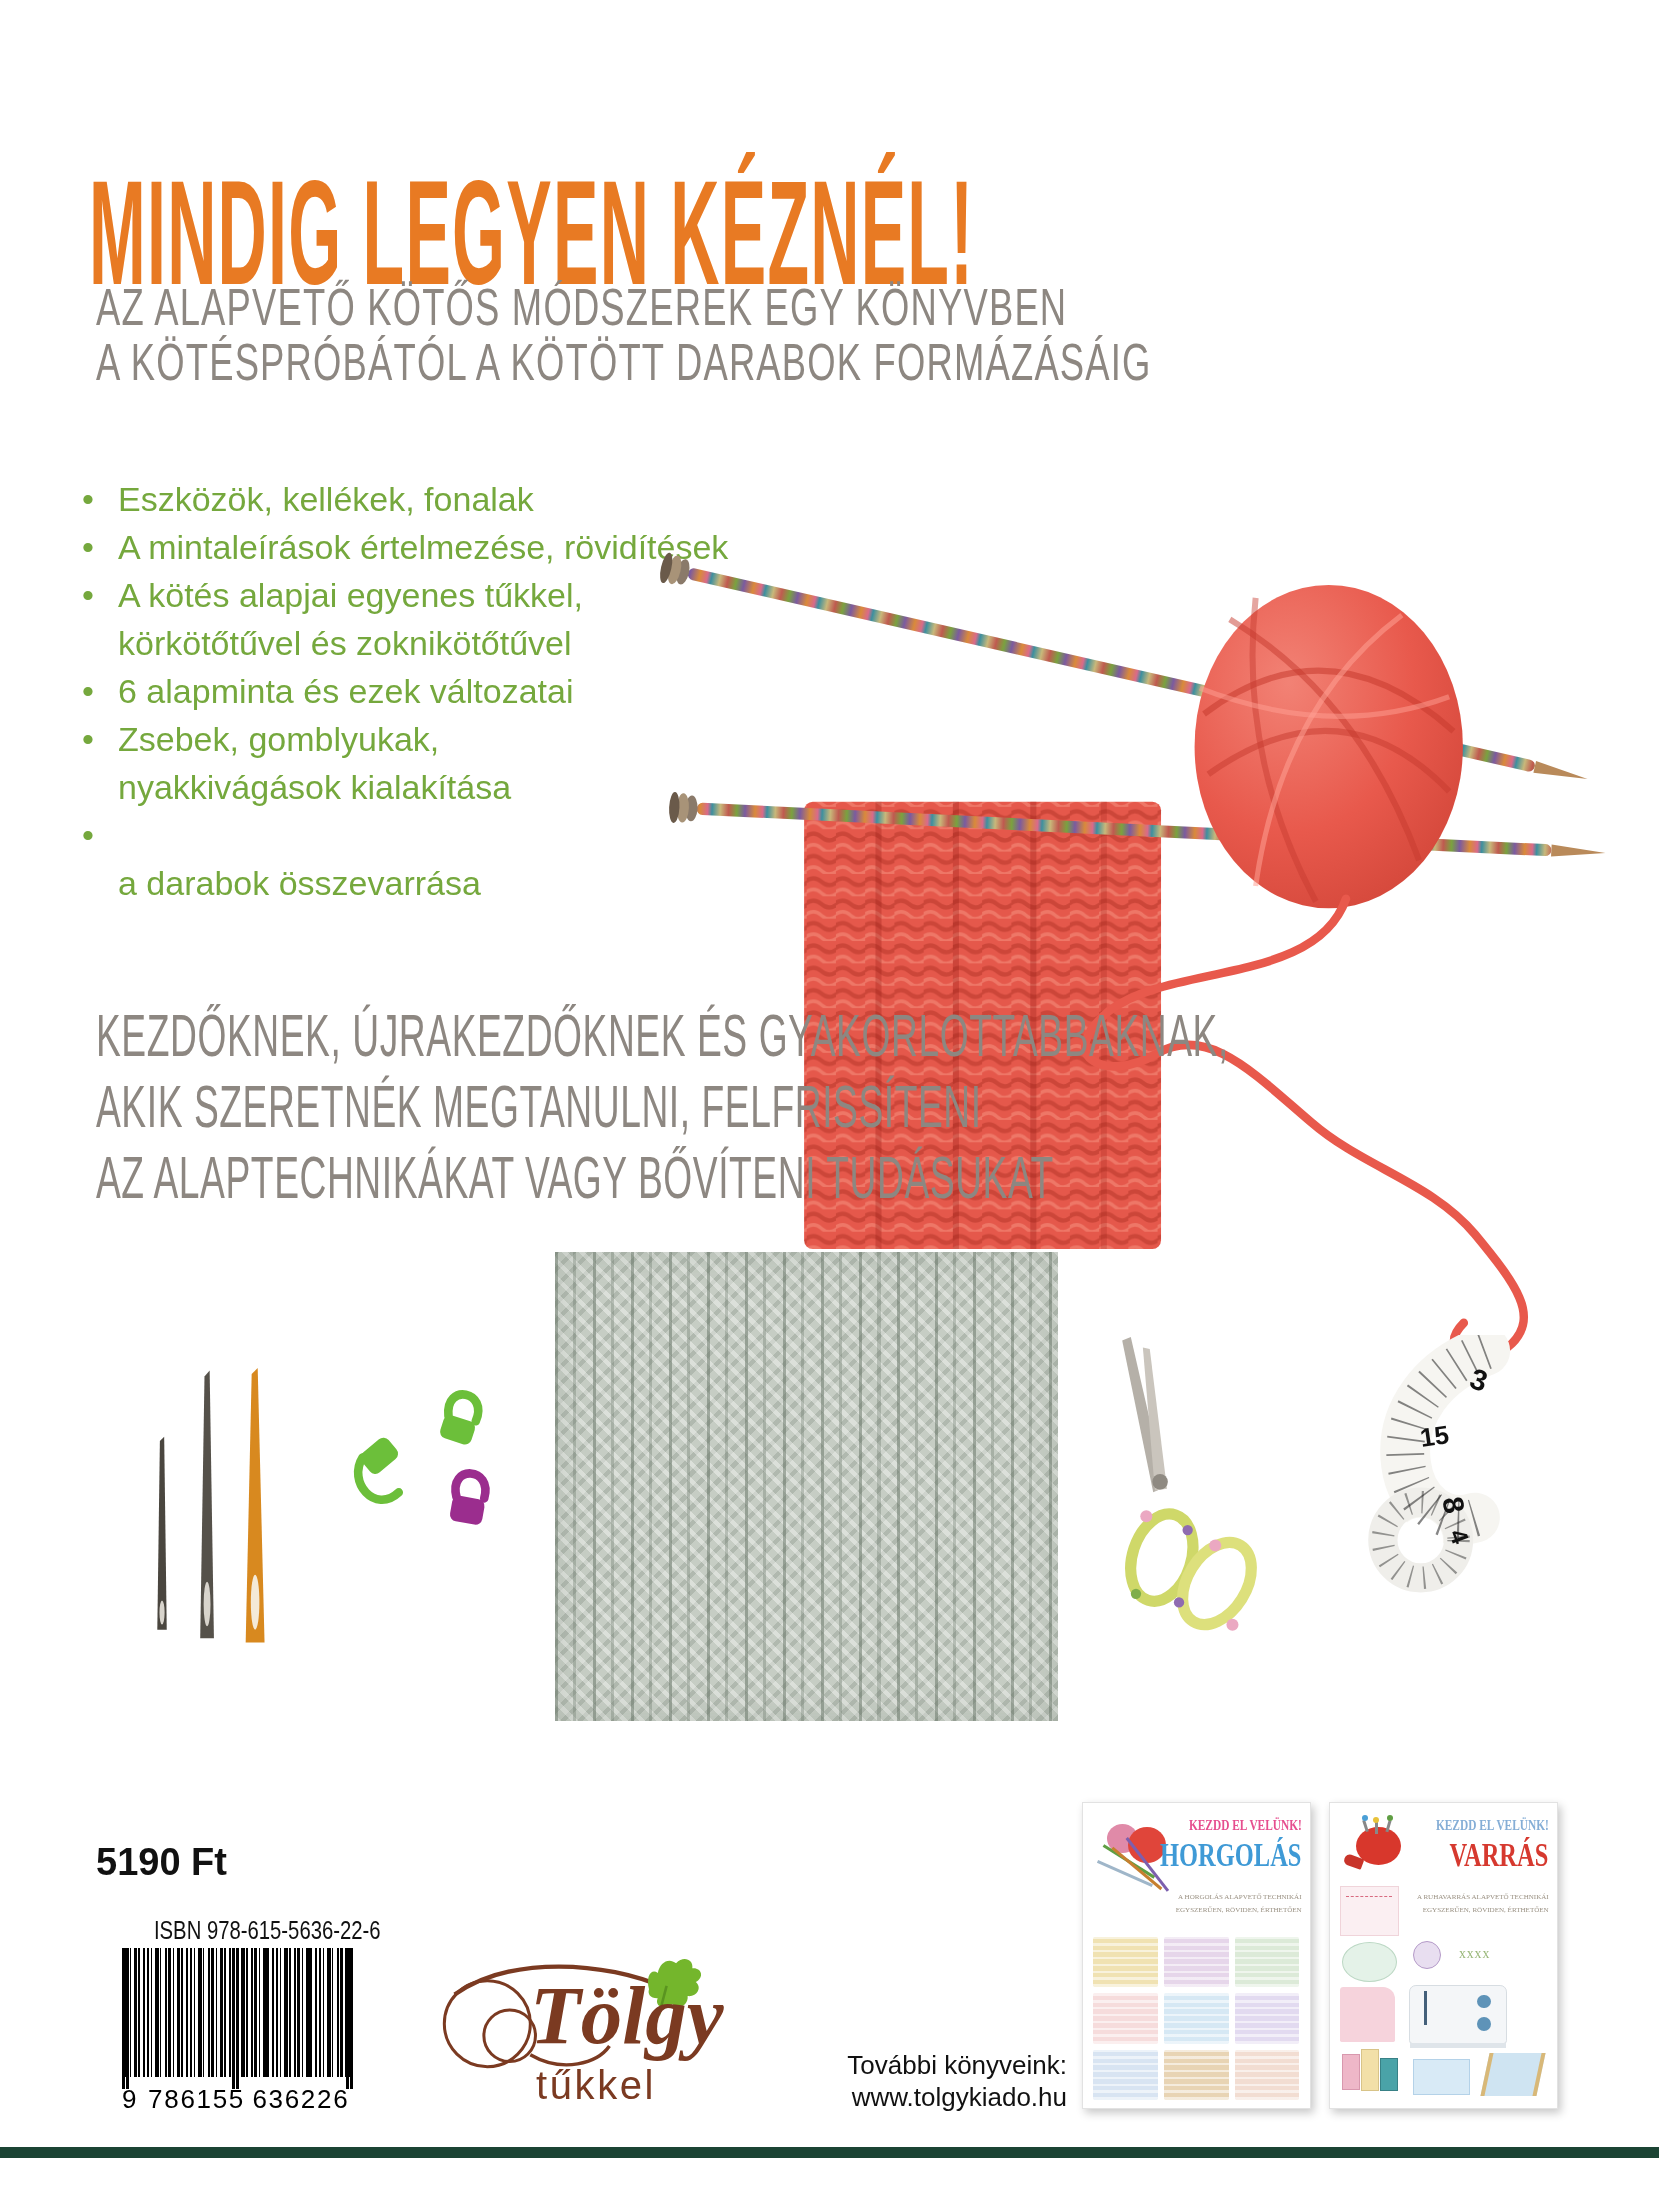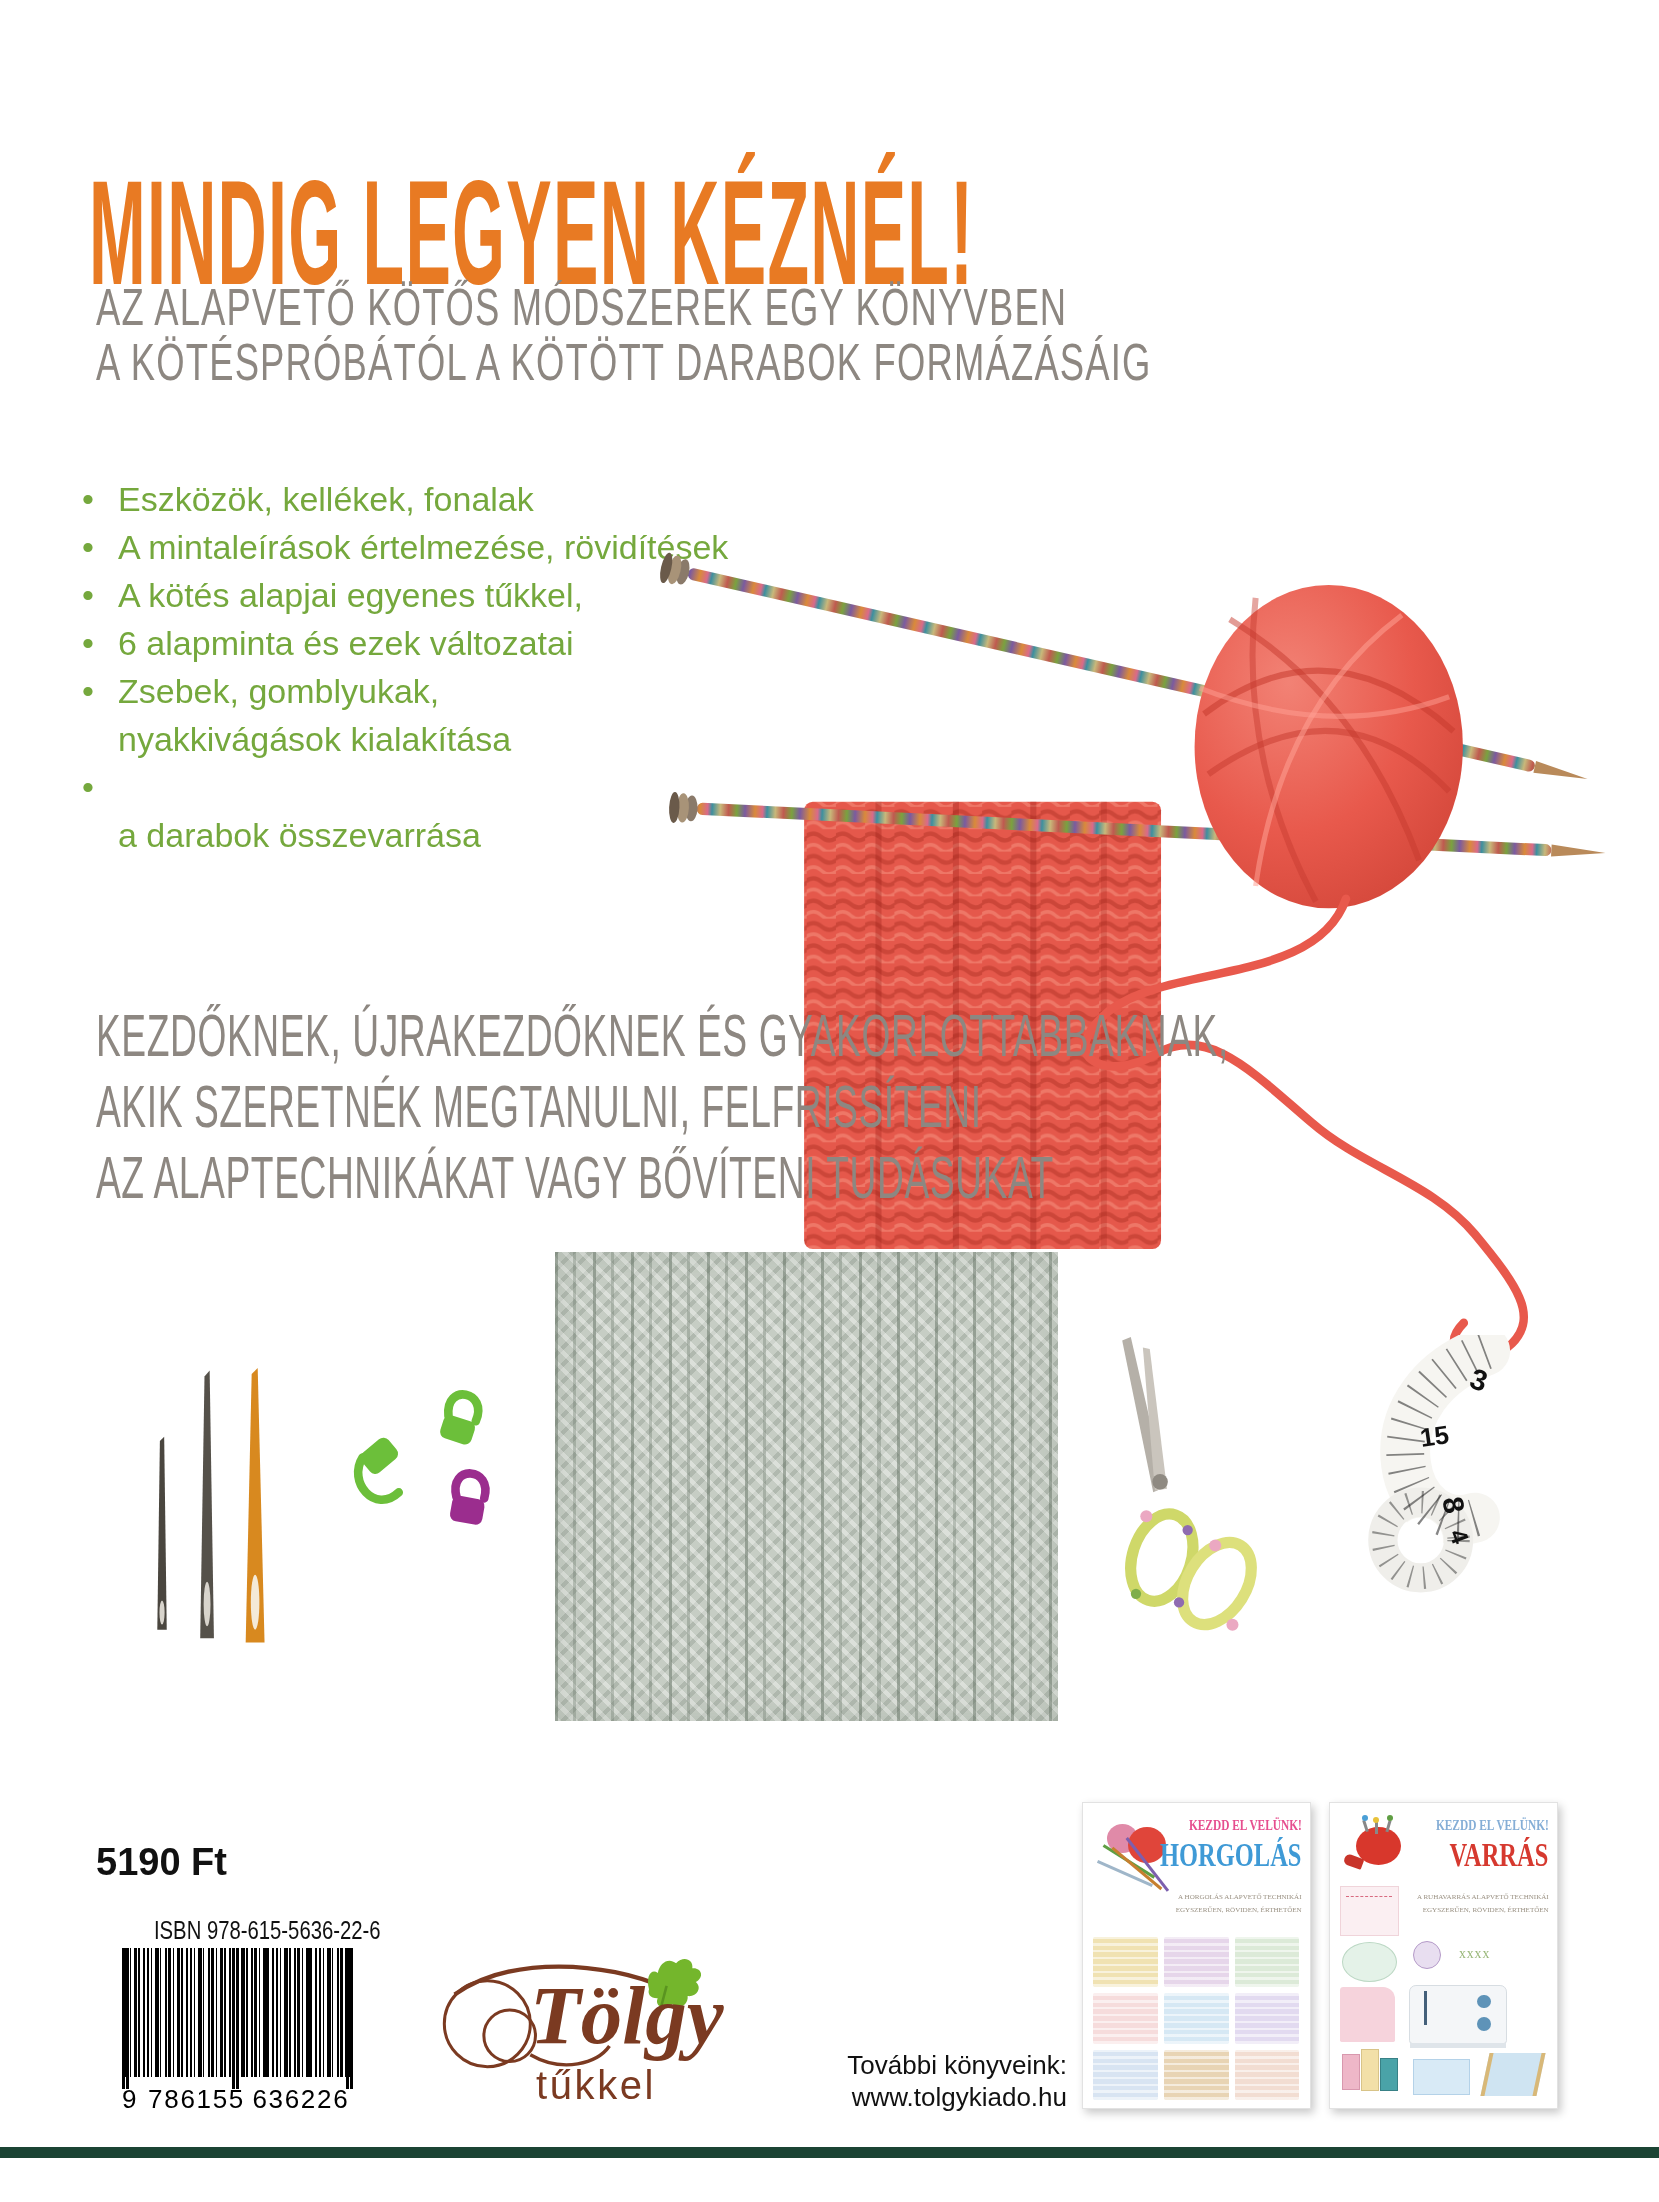--- a/index.html
+++ b/index.html
@@ -116,20 +116,24 @@
         <span class="dot">•</span>
         <span class="b-text">Eszközök, kellékek, fonalak</span>
       </div>
     <div class="b-line">
         <span class="dot">•</span>
         <span class="b-text">A mintaleírások értelmezése, rövidítések</span>
       </div>
     <div class="b-line">
         <span class="dot">•</span>
         <span class="b-text">A kötés alapjai egyenes tűkkel,</span>
+      </div>
+    <div class="b-line">
+        <span class="dot"></span>
+        <span class="b-text">körkötőtűvel és zoknikötőtűvel</span>
       </div>
     <div class="b-line">
         <span class="dot">•</span>
         <span class="b-text">6 alapminta és ezek változatai</span>
       </div>
     <div class="b-line">
         <span class="dot">•</span>
         <span class="b-text">Zsebek, gomblyukak,</span>
       </div>
     <div class="b-line">

